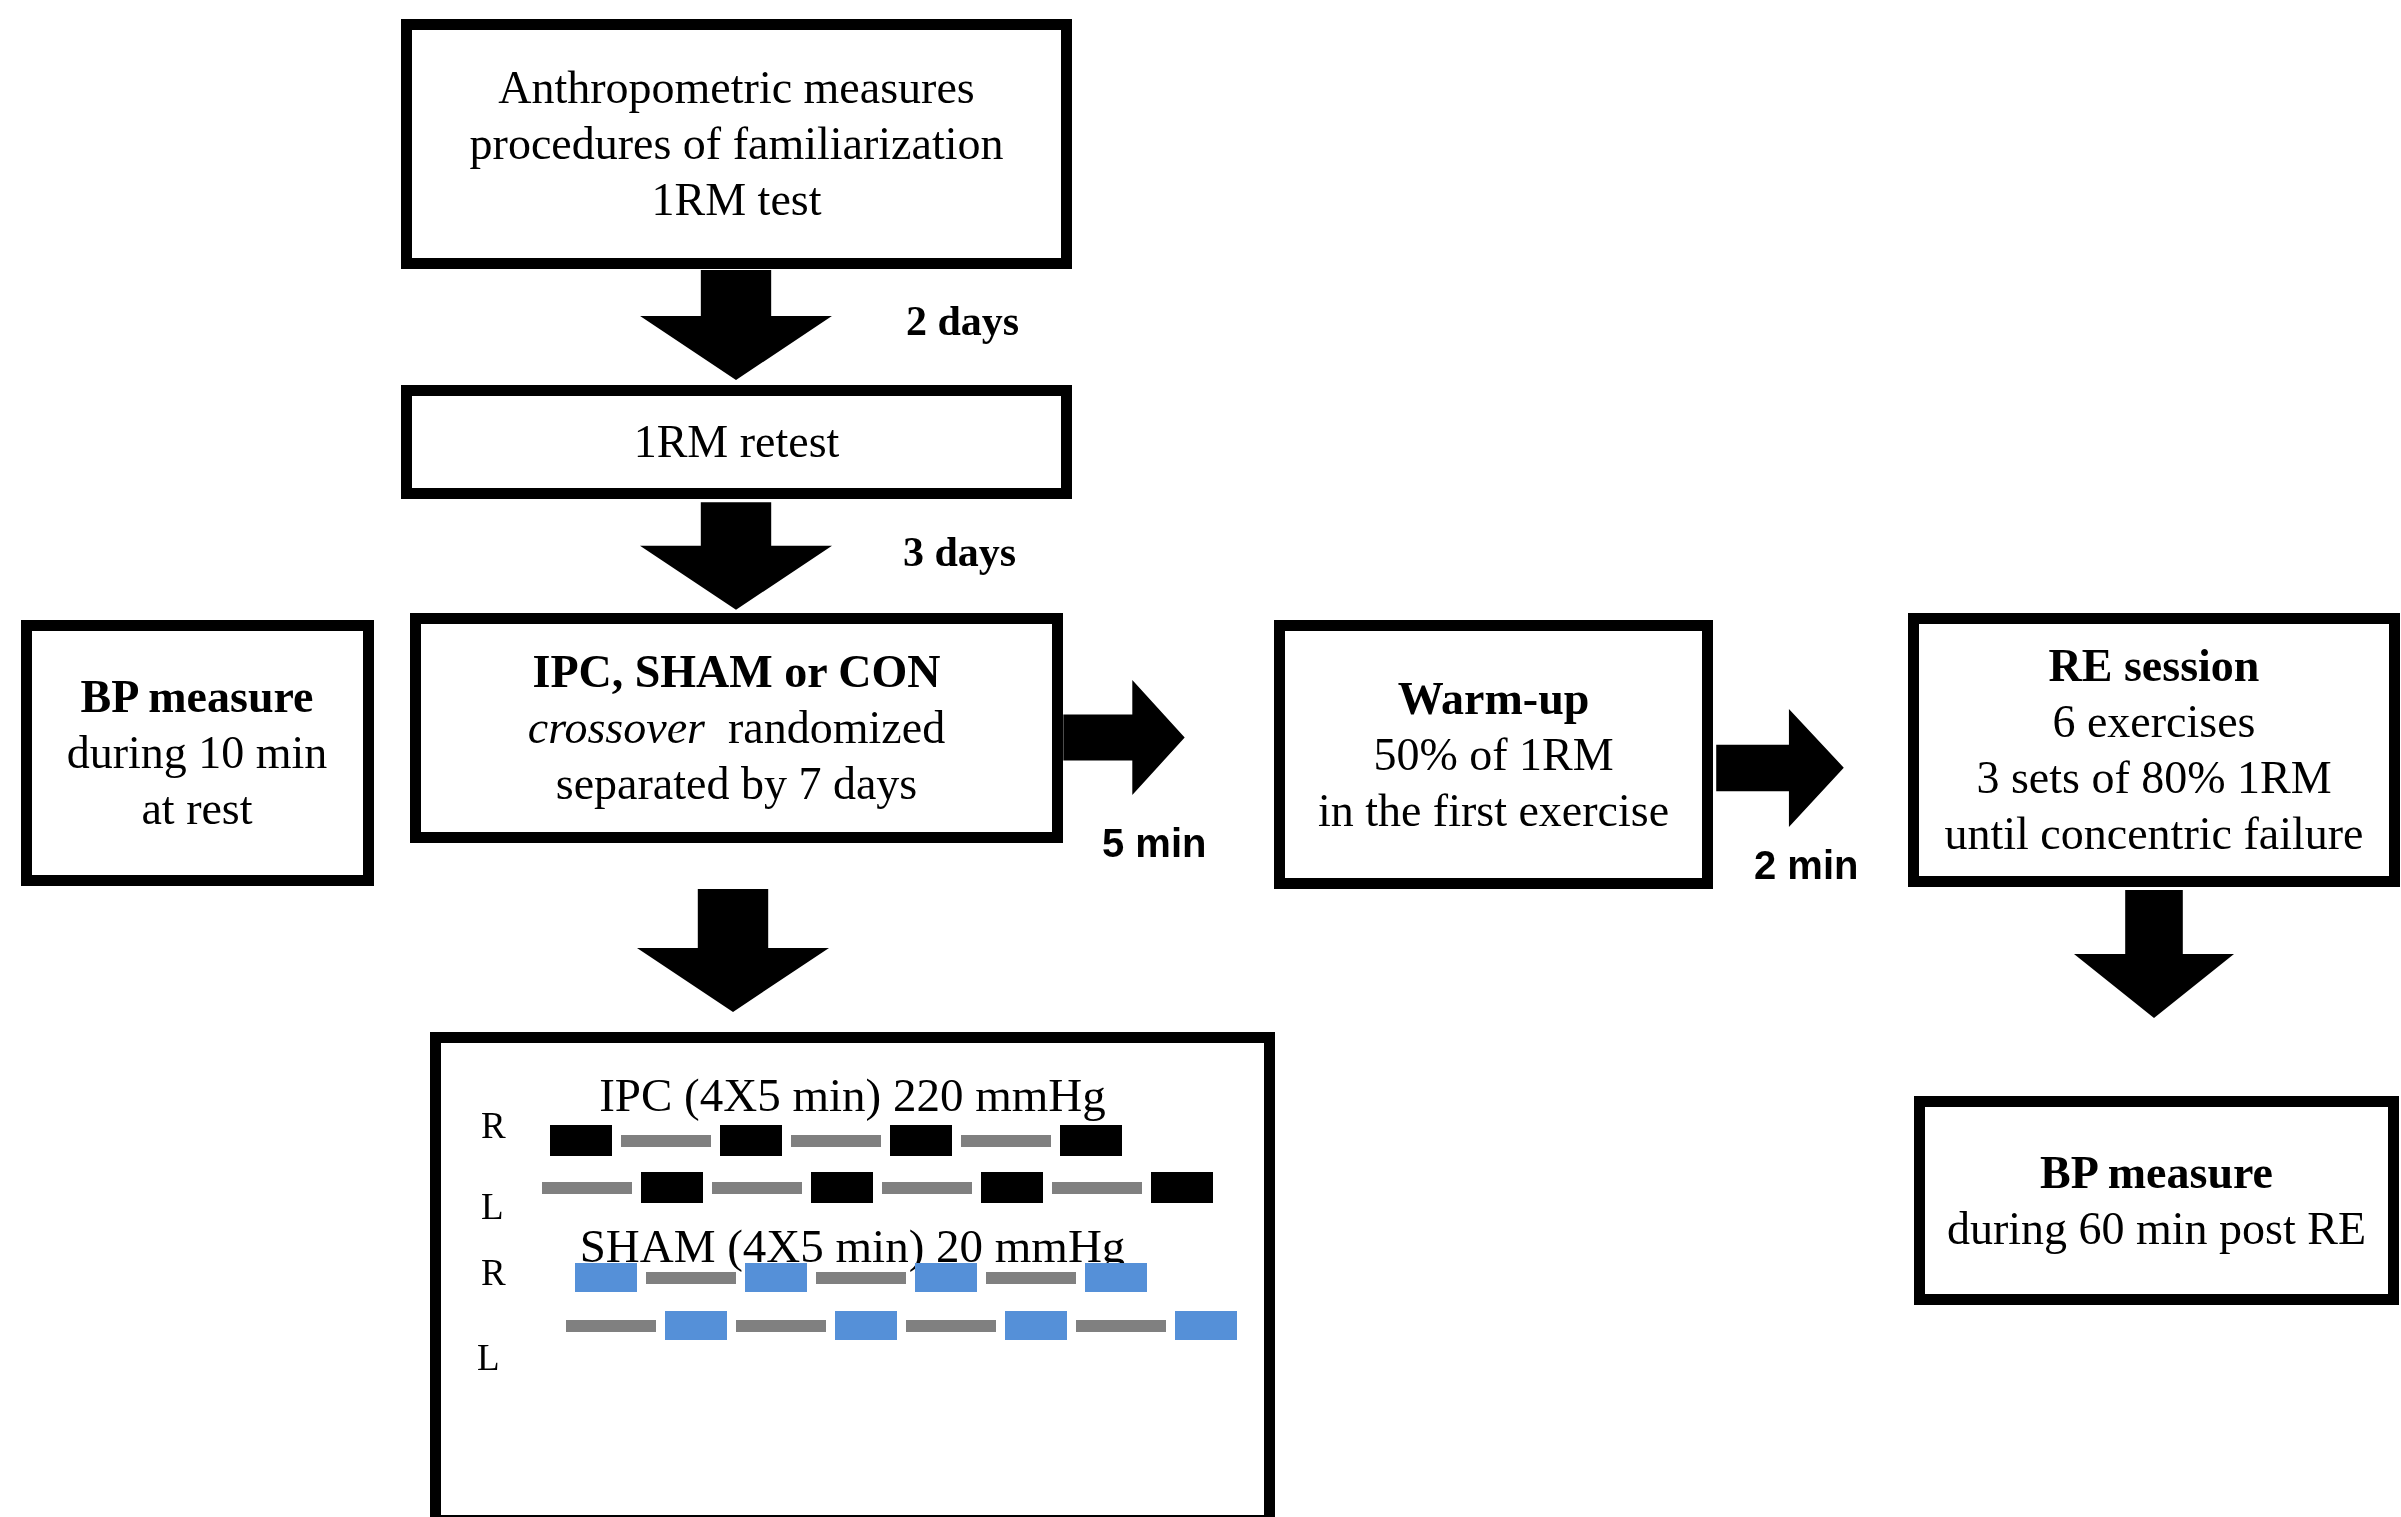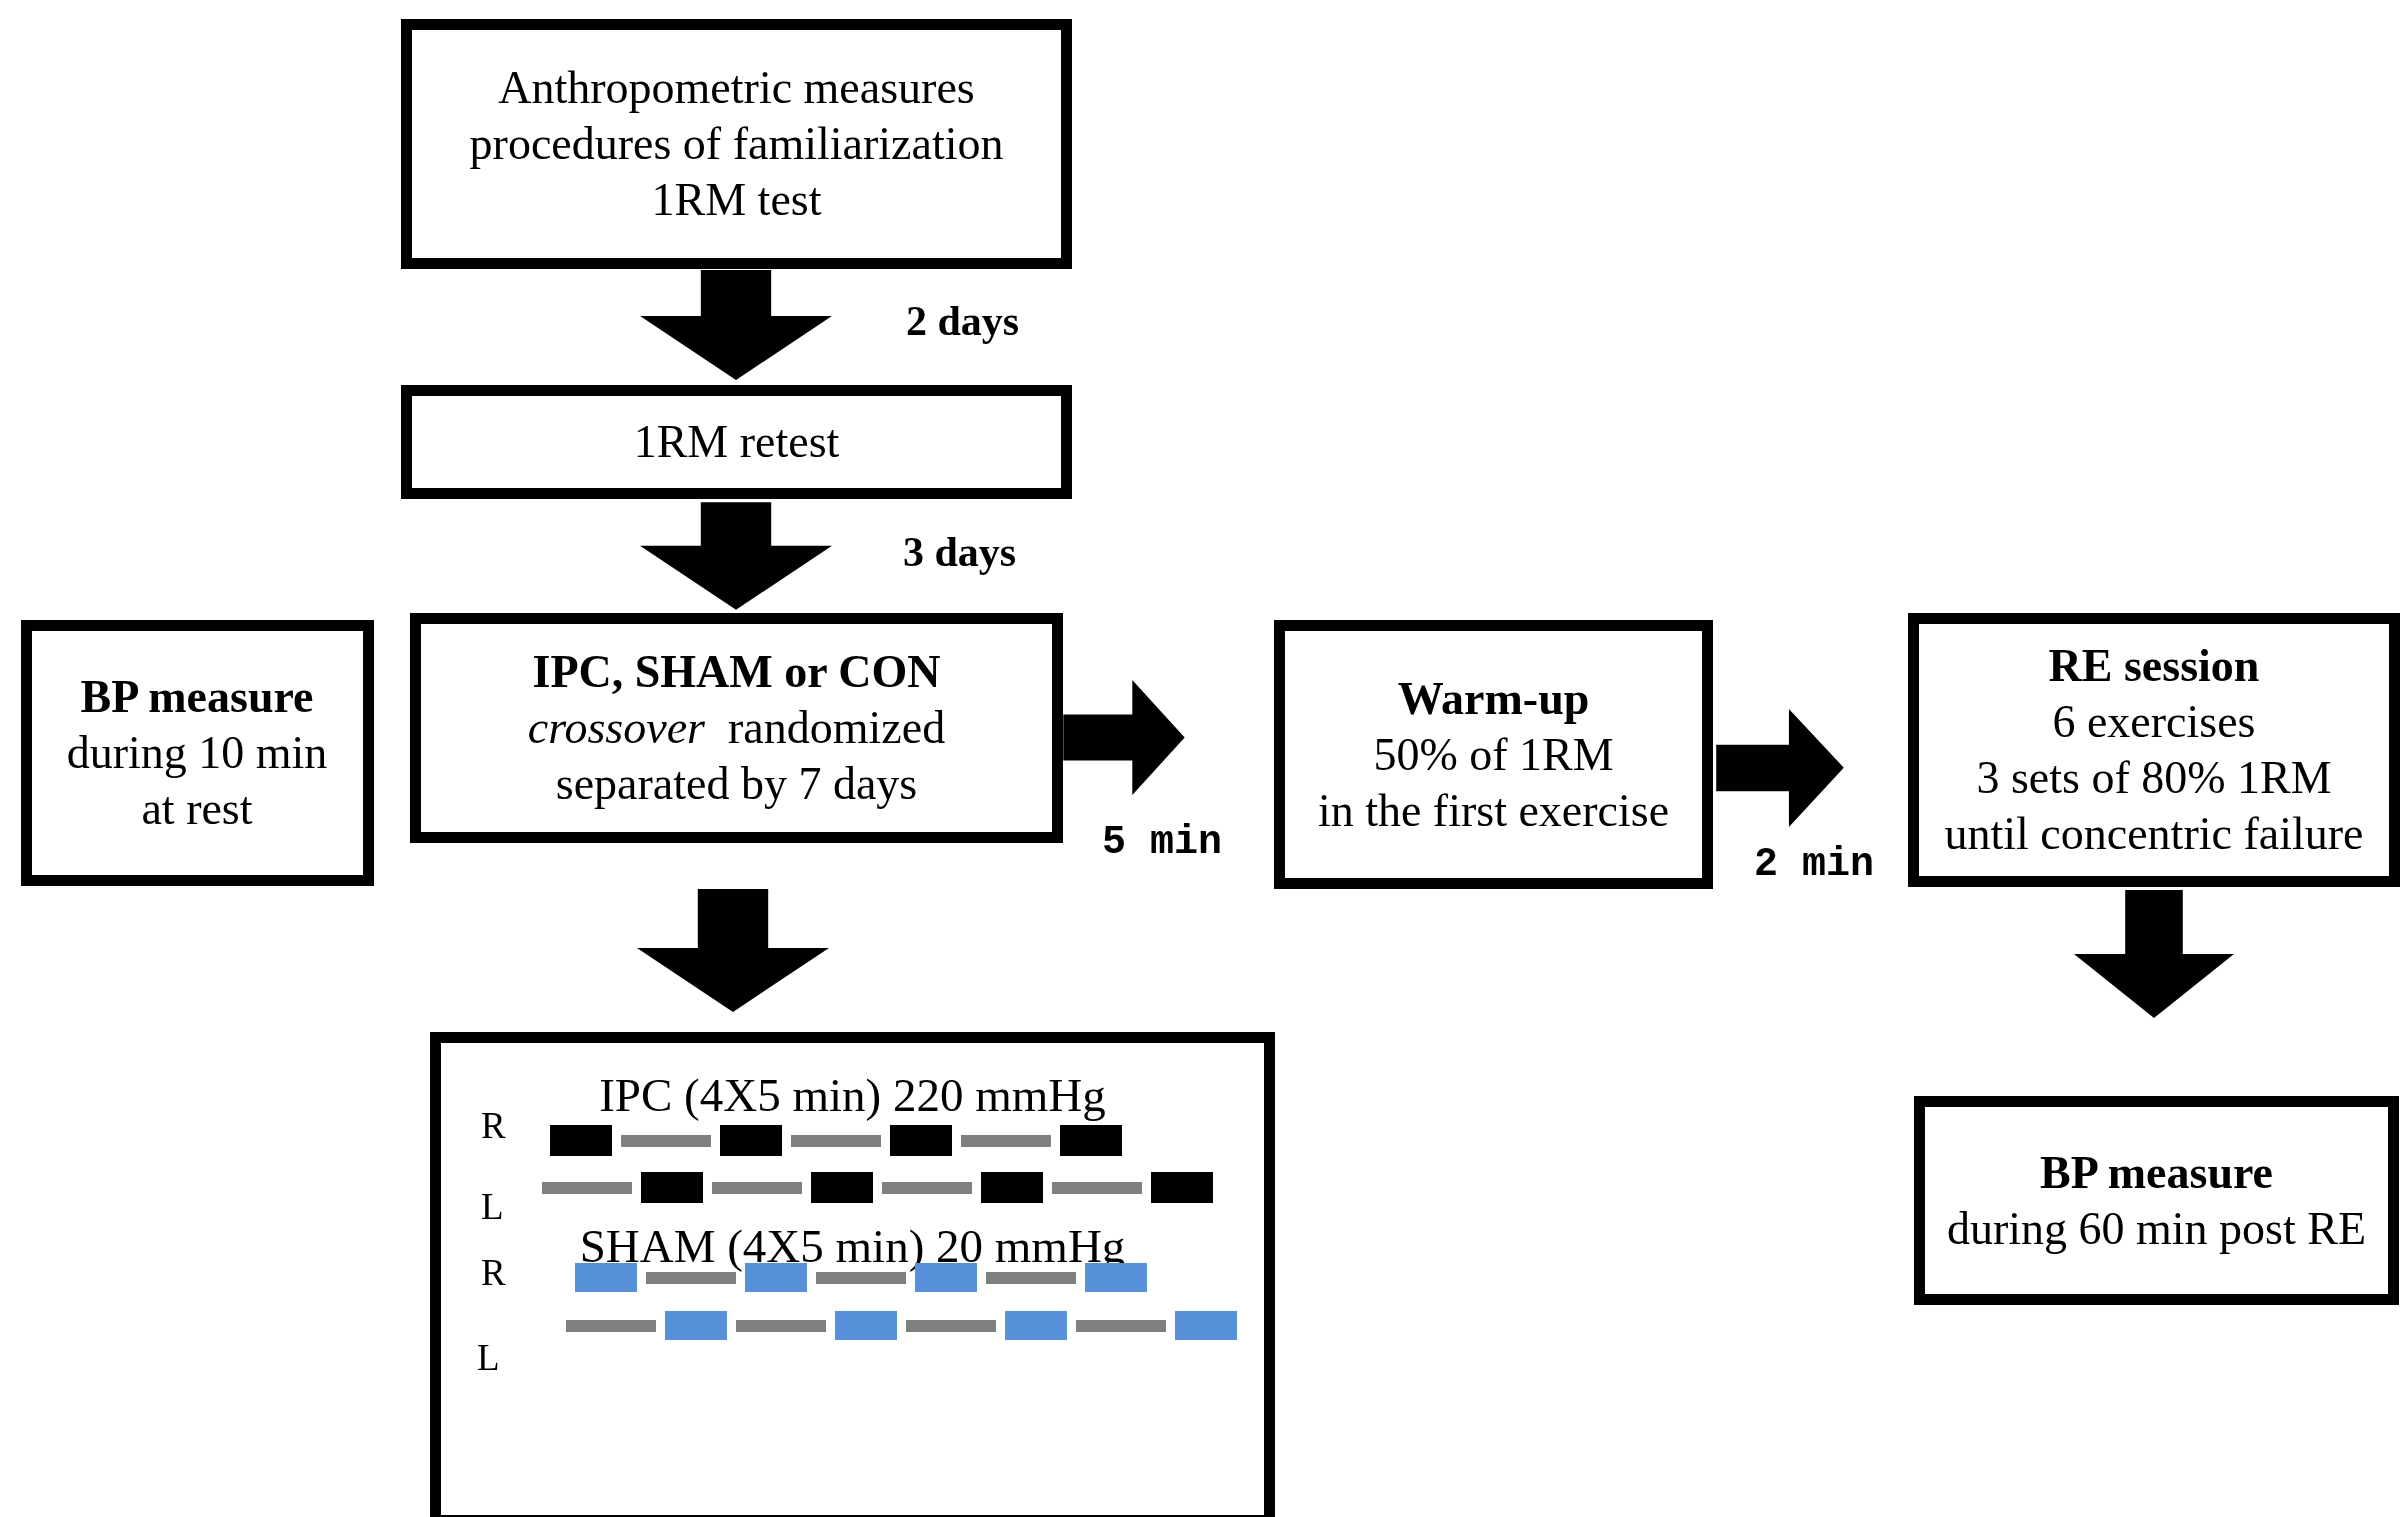--- a/index.html
+++ b/index.html
@@ -10,21 +10,21 @@
   .box{
     position:absolute;border:10.2px solid #000;background:#fff;box-sizing:border-box;
     display:flex;flex-direction:column;justify-content:center;align-items:center;
     text-align:center;font-size:46px;line-height:56px;
   }
   .box.thick{border-width:11.5px;}
   .bold{font-weight:bold;}
   .italic{font-style:italic;}
   .pre{white-space:pre;margin-top:24px;}
   .interval-serif{position:absolute;font-family:"Liberation Serif",serif;font-weight:bold;font-size:42px;line-height:1;text-align:right;}
-  .interval-sans{position:absolute;font-family:Liberation Mono, monospace;font-weight:bold;font-size:40px;line-height:1;}
+  .interval-sans{position:absolute;font-family:Liberation Sans, sans-serif;font-weight:bold;font-size:40px;line-height:1;}
   .arrow{position:absolute;}
   
   #protocol-box{display:block;}
   .ptitle{position:absolute;left:0;width:100%;text-align:center;font-size:47px;line-height:1.1;}
   .rowlabel{position:absolute;font-size:37px;line-height:1;}
   .prow{position:absolute;display:flex;align-items:center;gap:9px;}
   .cuff{width:62px;height:31px;flex:none;}
   .row-sham .cuff{height:29px;}
   .rest{width:90px;height:12px;flex:none;}
 </style>

